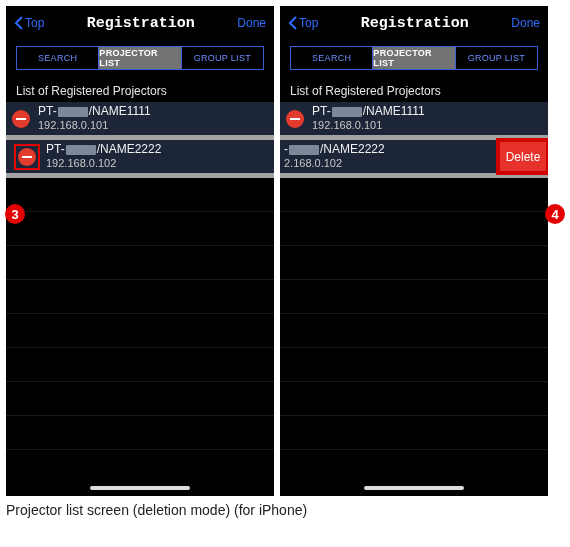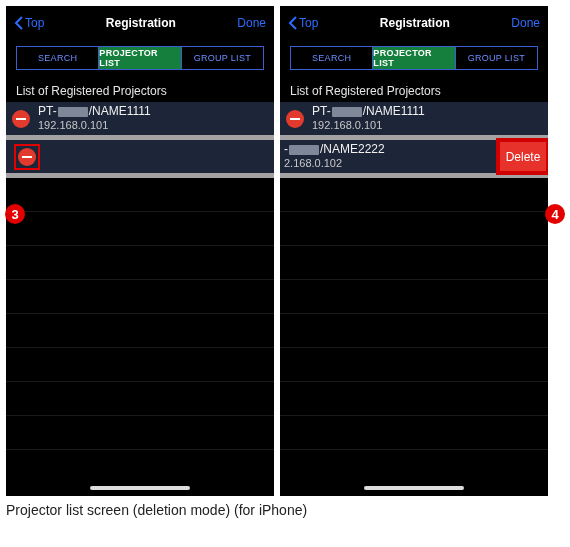--- a/index.html
+++ b/index.html
@@ -25,42 +25,42 @@
   }
   .nav {
     display: flex;
     align-items: center;
     justify-content: space-between;
     height: 34px;
     padding: 0 8px;
   }
   .nav-left { display: flex; color: #2e6cff; }
   .chev { margin-right: 1px; }
-  .nav-title { font-weight: 600; font-size: 12px; }
+  .nav-title { font-weight: 600; font-size: 15px; font-family: Liberation Mono, monospace; }
   .nav-right { color: #2e6cff; }
   .seg {
     display: flex;
     margin: 6px 10px 10px;
     border: 1px solid #3b5ed0;
     border-radius: 0;
     overflow: hidden;
     height: 24px;
   }
   .seg div {
     flex: 1;
     display: flex;
     align-items: center;
     justify-content: center;
     font-size: 9px;
     letter-spacing: .3px;
     color: #6d8eff;
     border-right: 1px solid #3b5ed0;
   }
   .seg div:last-child { border-right: none; }
-  .seg .sel { background: #15803d; color: #fff; font-weight: 600; }
+  .seg .sel { background: #737373; color: #fff; font-weight: 600; }
   .section-h {
     padding: 4px 10px 4px;
     font-size: 12px;
     color: #e6e6e6;
   }
   .row {
     display: flex;
     align-items: center;
     height: 38px;
     background: #1d2538;
@@ -170,20 +170,24 @@
       <div class="proj-text">
         <div class="proj-name"><span>PT-</span><span class="redact"></span><span>/NAME1111</span></div>
         <div class="proj-ip">192.168.0.101</div>
       </div>
     </div>
 
     <div class="row">
       <div class="minus-box">
         <div class="minus" style="margin:0;"></div>
       </div>
+      <div class="proj-text">
+        <div class="proj-name"><span>PT-</span><span class="redact"></span><span>/NAME2222</span></div>
+        <div class="proj-ip">192.168.0.102</div>
+      </div>
     </div>
 
     <div class="empty-row"></div>
     <div class="empty-row"></div>
     <div class="empty-row"></div>
     <div class="empty-row"></div>
     <div class="empty-row"></div>
     <div class="empty-row"></div>
     <div class="empty-row"></div>
     <div class="empty-row"></div>

